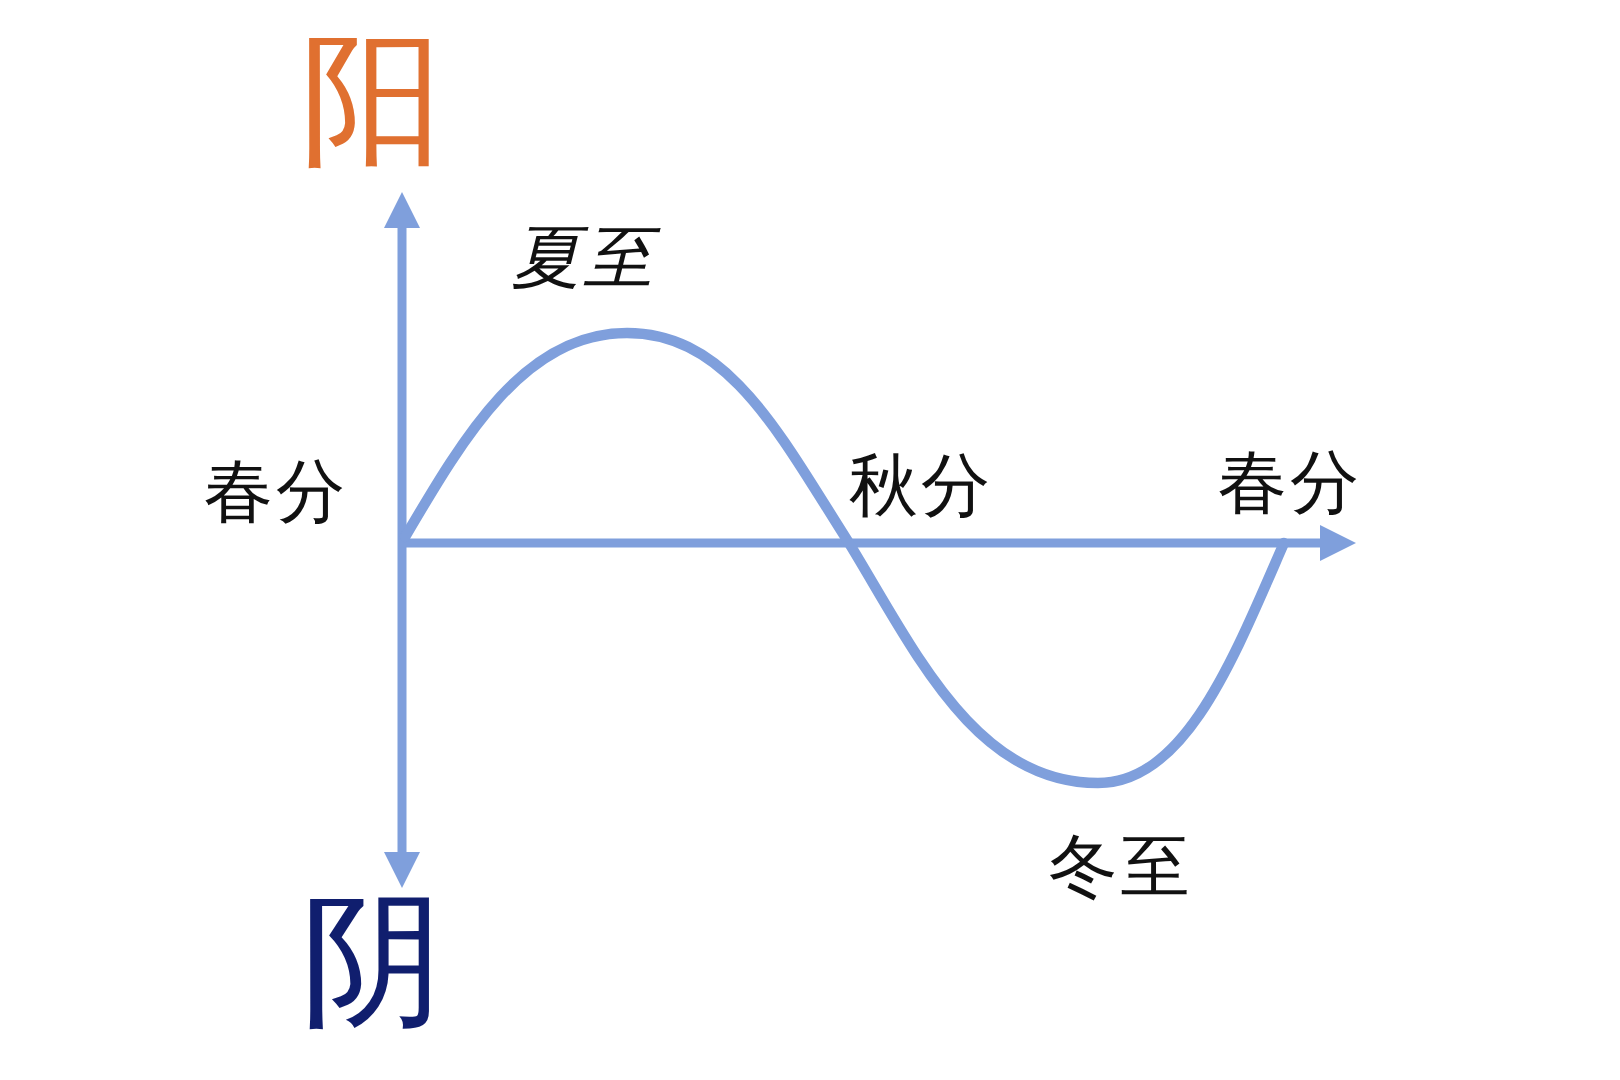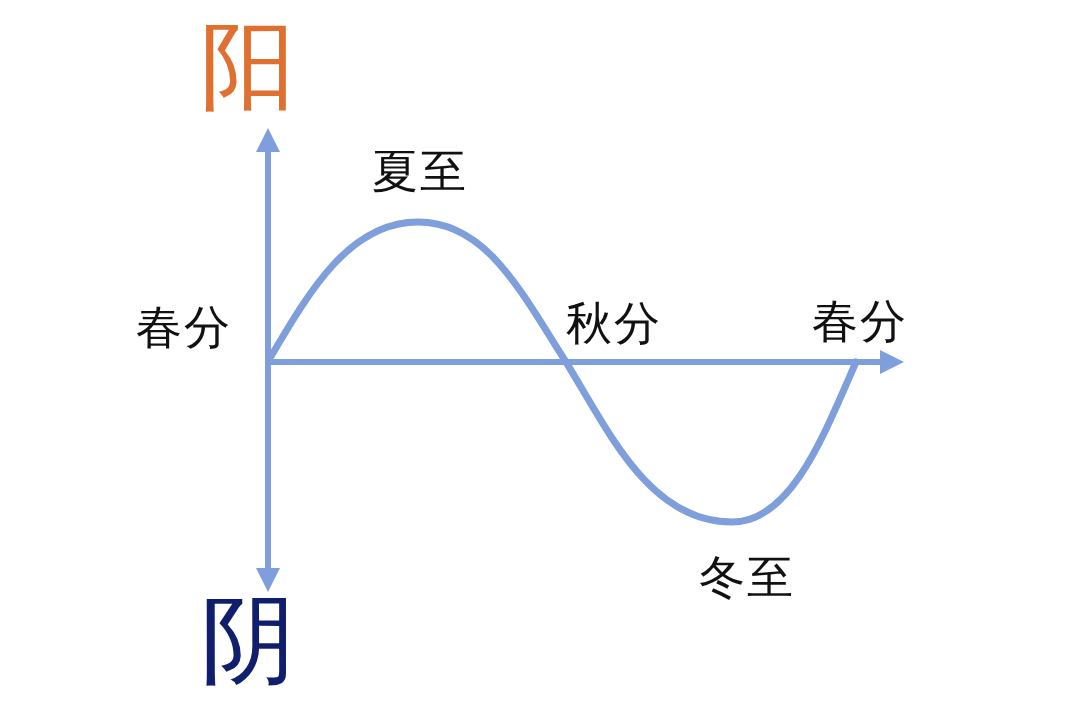--- a/index.html
+++ b/index.html
@@ -29,16 +29,16 @@
   <line x1="268" y1="362" x2="882" y2="362" stroke="#7f9fdc" stroke-width="6"></line>
   <polygon points="904,362 880,350 880,374" fill="#7f9fdc"></polygon>
 
   <path d="M270,358 C310,290 350,222 418,222 C486,222 520,290 566,362 C610,434 650,522 732,522 C790,522 822,440 856,362" fill="none" stroke="#7f9fdc" stroke-width="7" stroke-linecap="round"></path>
 </svg>
 
 <div class="pole" style="left:200px;top:18px;color:#e07030;">阳</div>
 <div class="pole" style="left:200px;top:592px;color:#101e6e;">阴</div>
 
 <div class="lbl" style="left:136px;top:304px;">春分</div>
-<div class="lbl" style="left:372px;top:148px;">夏至</div>
+<div class="lbl" style="left:341px;top:148px;font-style:italic;">夏至</div>
 <div class="lbl" style="left:566px;top:300px;">秋分</div>
 <div class="lbl" style="left:812px;top:298px;">春分</div>
 <div class="lbl" style="left:668px;top:554px;margin-left:31px;">冬至</div>
 
 </body></html>

